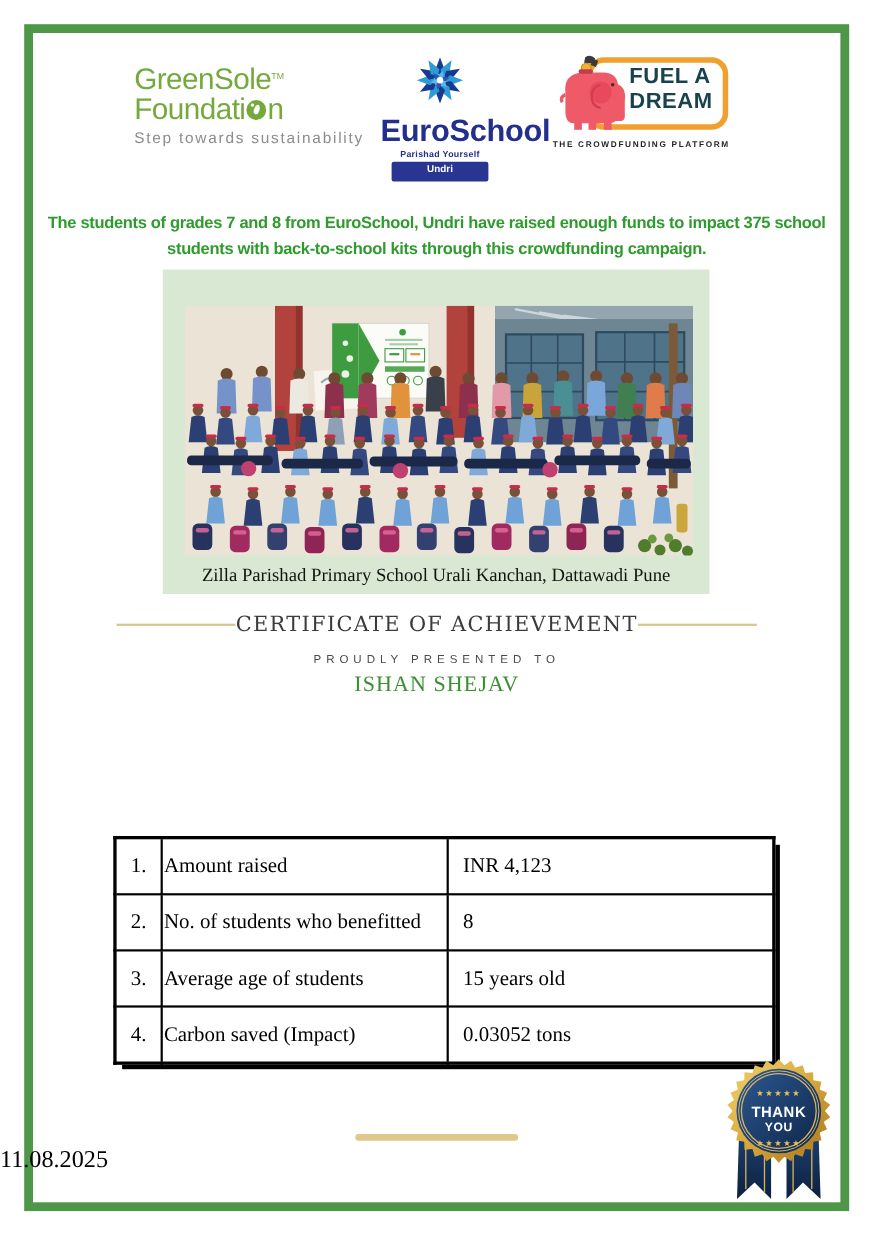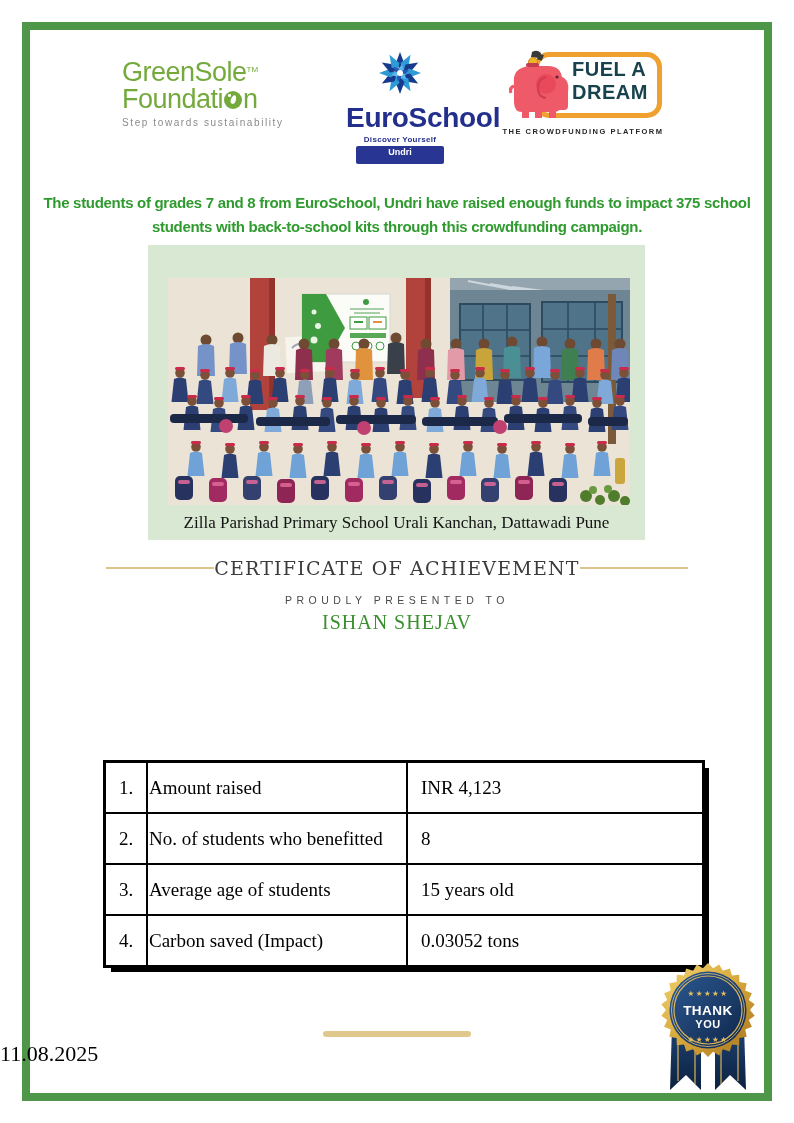--- a/index.html
+++ b/index.html
@@ -11,21 +11,21 @@
   
   .logo-greensole { position:absolute; left:122px; top:56px; font-family:"Liberation Sans",sans-serif; color:#74aa3c; }
   .gs-line { font-size:27px; line-height:27px; letter-spacing:-0.5px; white-space:nowrap; }
   .gs-tm { font-size:8px; vertical-align:9px; letter-spacing:0; }
   .foot-o { display:inline-block; width:18px; height:18px; background:#74aa3c; border-radius:50%;
             position:relative; margin:0 1px -1px 1px; }
   .foot-o::after { content:""; position:absolute; left:7px; top:4px; width:5px; height:9px;
             background:#fff; border-radius:50%/60% 60% 40% 40%; transform:rotate(18deg); }
   .foot-o::before { content:""; position:absolute; left:4px; top:3px; width:2.6px; height:2.6px;
             background:#fff; border-radius:50%; }
-  .gs-tagline { font-size:10px; color:#8c8c8c; letter-spacing:1.6px; margin-top:4px; white-space:nowrap; }
+  .gs-tagline { font-size:14px; color:#8c8c8c; letter-spacing:1.6px; margin-top:4px; white-space:nowrap; }
 
   .logo-euroschool { position:absolute; left:346px; top:49px; width:108px; text-align:center;
                      font-family:"Liberation Sans",sans-serif; }
   .es-name { font-size:28px; font-weight:bold; color:#232f8d; letter-spacing:-0.3px; margin-top:1px; }
   .es-tagline { font-size:8px; font-weight:bold; color:#232f8d; margin-top:1px; letter-spacing:0.3px; }
   .es-bar { margin:2px auto 0; width:88px; height:18px; background:#283593; color:#fff;
             font-size:9px; font-weight:bold; line-height:13px; border-radius:2px; }
 
   .logo-fuel { position:absolute; left:502px; top:48px; width:162px; font-family:"Liberation Sans",sans-serif; }
   .fuel-box { position:relative; height:76px; }
@@ -108,21 +108,21 @@
         <polygon points="0,-9 2.5,-4 0,0 -2.5,-4" transform="rotate(15)" fill="#5bb8e8"></polygon>
         <polygon points="0,-9 2.5,-4 0,0 -2.5,-4" transform="rotate(75)" fill="#2559b8"></polygon>
         <polygon points="0,-9 2.5,-4 0,0 -2.5,-4" transform="rotate(135)" fill="#5bb8e8"></polygon>
         <polygon points="0,-9 2.5,-4 0,0 -2.5,-4" transform="rotate(195)" fill="#2559b8"></polygon>
         <polygon points="0,-9 2.5,-4 0,0 -2.5,-4" transform="rotate(255)" fill="#5bb8e8"></polygon>
         <polygon points="0,-9 2.5,-4 0,0 -2.5,-4" transform="rotate(315)" fill="#2559b8"></polygon>
         <circle r="3" fill="#fff"></circle>
       </g>
     </svg>
     <div class="es-name">EuroSchool</div>
-    <div class="es-tagline">Discover Yourself</div>
+    <div class="es-tagline">Parishad Yourself</div>
     <div class="es-bar">Undri</div>
   </div>
 
   <div class="logo-fuel">
     <div class="fuel-box">
       <div class="fuel-rect"></div>
       <svg class="fuel-elephant" width="78" height="72" viewBox="0 0 78 72">
         <path d="M30 2 q5 -3 9 1 l-2 5 l-8 -1 Z" fill="#3a3a3a"></path>
         <rect x="36" y="4" width="5" height="6" fill="#3a3a3a" transform="rotate(20 38 7)"></rect>
         <circle cx="31" cy="12" r="4.5" fill="#f0b42a" stroke="#c98c1a" stroke-width="1"></circle>

